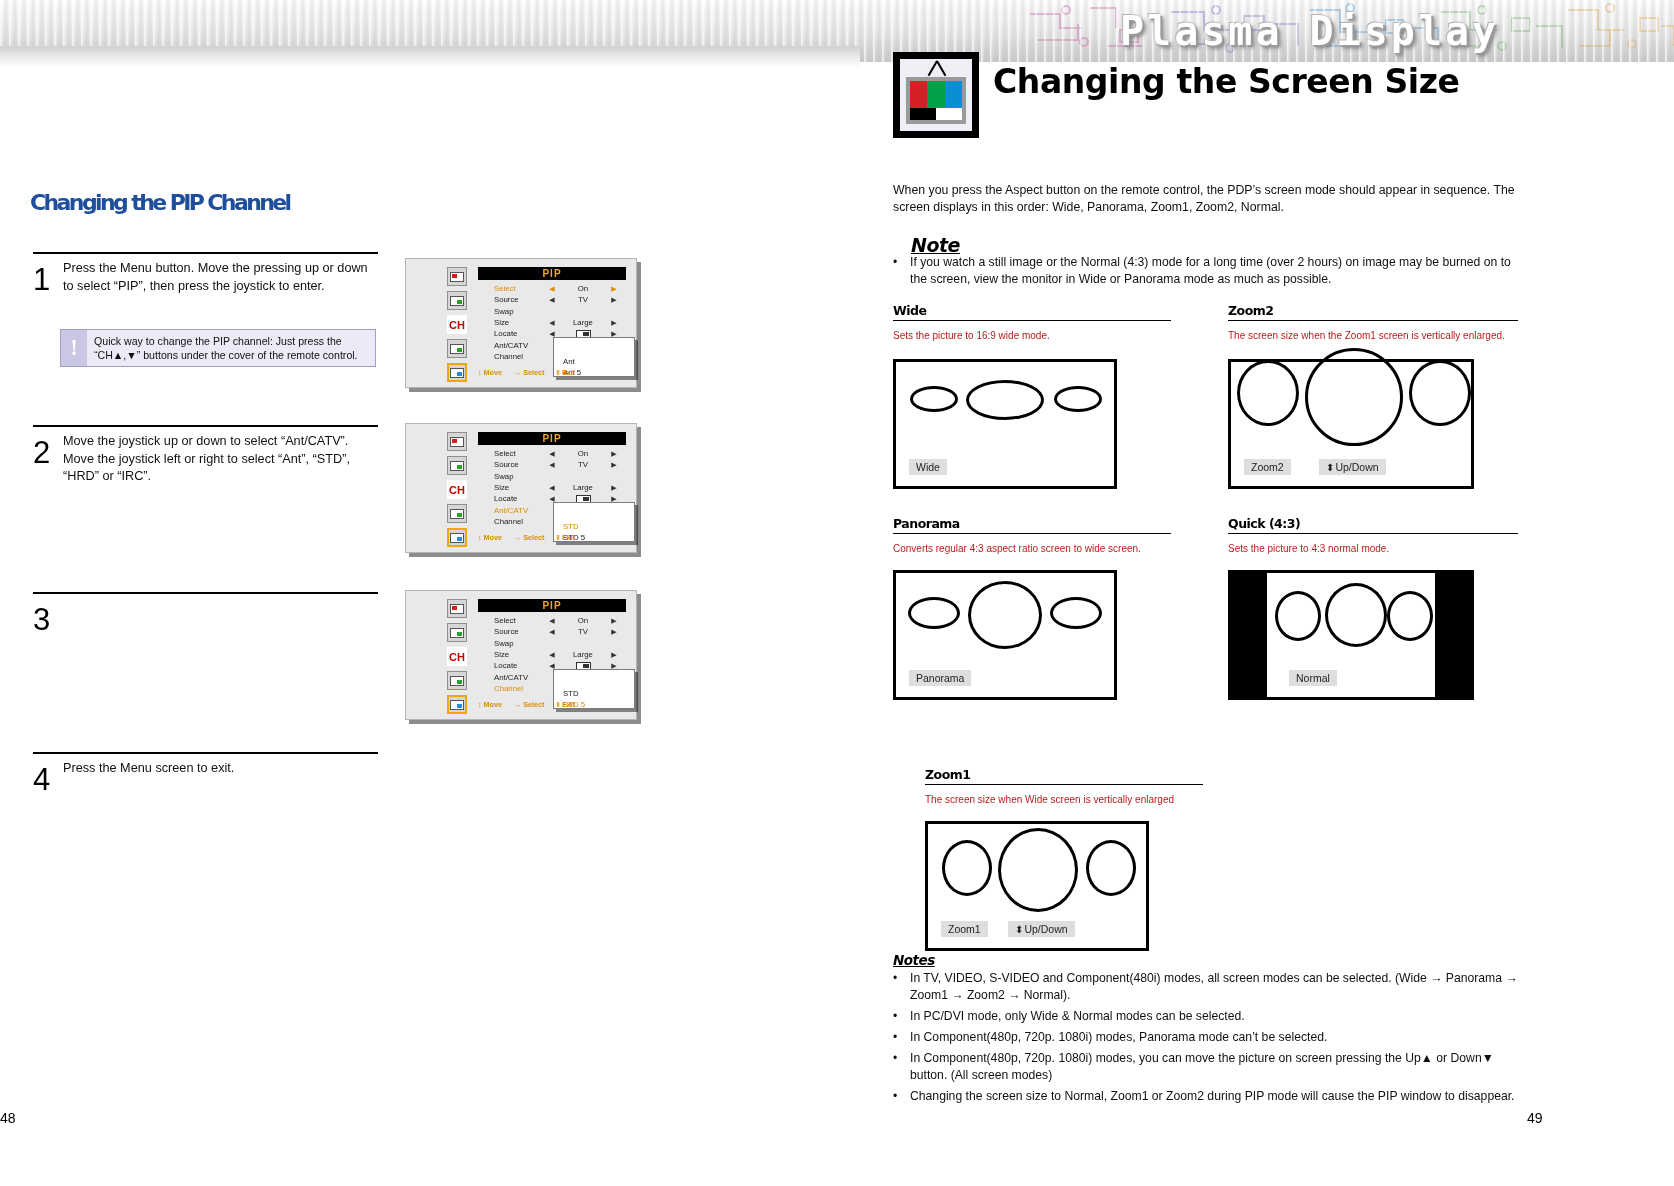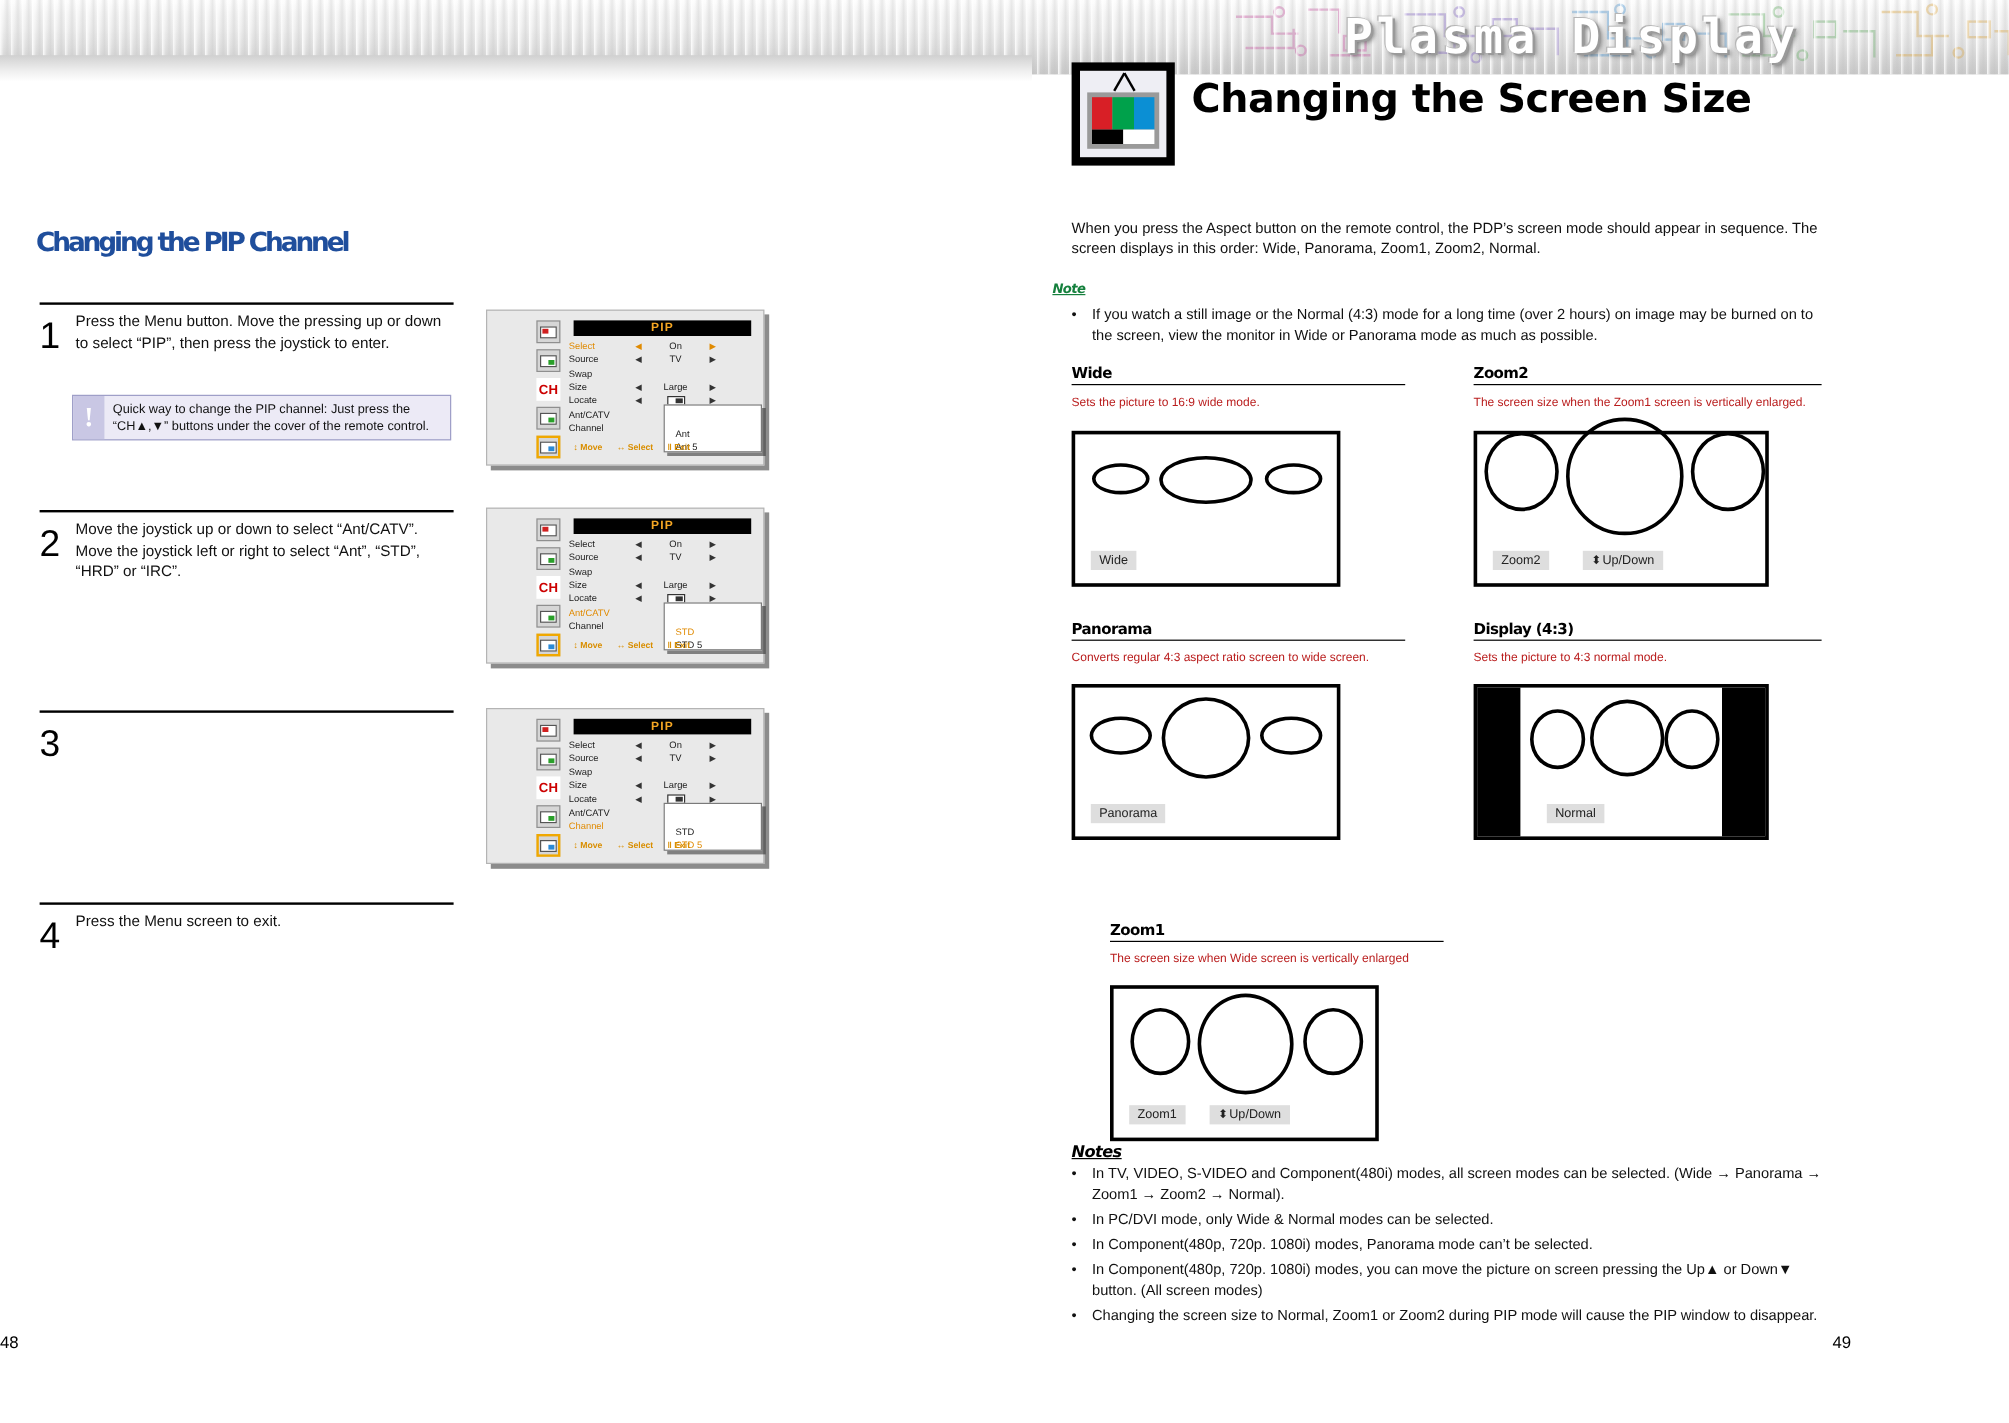--- a/index.html
+++ b/index.html
@@ -127,21 +127,21 @@
   .ic .mini i{position:absolute;right:1px;bottom:1px;width:5px;height:4px;background:#2b8ad6;}
   .ic .mini.g i{background:#2aa02a;}
   .ic .mini.r{background:#fff;}
   .ic .mini.r b{position:absolute;left:1px;top:1px;width:5px;height:4px;background:#d02020;display:block;}
 
   .osd .titlebar{
     position:absolute; left:72px; top:8px; width:148px; height:13px;
     background:#000; color:#f5a623; font-size:10px; font-weight:bold;
     display:flex; align-items:center; justify-content:center; letter-spacing:1px;
   }
-  .osd .rows{ position:absolute; left:68px; top:24px; width:148px; }
+  .osd .rows{ position:absolute; left:88px; top:24px; width:148px; }
   .osd .row{ display:flex; align-items:center; height:11.3px; font-size:7.8px; color:#1a1a1a; }
   .osd .row .lbl{ width:52px; }
   .osd .row.hi .lbl{ color:#e08a00; }
   .osd .row .ar{ width:12px; text-align:center; font-size:7px; color:#333; }
   .osd .row .ar.hi{ color:#e08a00; }
   .osd .row .val{ width:50px; text-align:center; font-size:7.8px; }
   .osd .row .box{
     display:inline-block; width:15px; height:8px; border:1px solid #333; background:#fff; position:relative; vertical-align:middle;
   }
   .osd .row .box i{ position:absolute; right:1px; bottom:1px; width:6px; height:4px; background:#333; }
@@ -157,23 +157,23 @@
     display:flex; align-items:center; font-size:7.2px; color:#d98e00; font-weight:bold;
   }
   .osd .botbar span{ margin-right:12px; white-space:nowrap; }
 
   
   .r-intro{
     position:absolute; left:893px; top:182px; width:625px;
     font-size:12.3px; line-height:17px; color:#111;
   }
   .r-note-h{
-    position:absolute; left:877px; top:234px;
+    position:absolute; left:911px; top:234px;
     font-family:"DejaVu Sans", sans-serif;
-    font-size:11px; font-weight:bold; font-style:italic; color:#15803d;
+    font-size:19px; font-weight:bold; font-style:italic; color:#000000;
     text-decoration:underline; letter-spacing:-0.5px;
   }
   .bullets{ font-size:12.2px; line-height:17px; color:#111; }
   .bullets .b{ display:flex; margin-bottom:4px; }
   .bullets .b .dot{ width:17px; flex:none; text-align:left; }
   .bullets .b .tx{ flex:1; }
 
   .sect{ position:absolute; }
   .sect .hd{
     font-family:"DejaVu Sans", sans-serif;
@@ -565,21 +565,21 @@
   <div class="desc">Converts regular 4:3 aspect ratio screen to wide screen.</div>
   <div class="screenbox" style="margin-top:12px; width:224px; height:130px;">
     <div class="oval" style="left:12px;  top:24px; width:52px;  height:32px;"></div>
     <div class="oval" style="left:72px;  top:8px;  width:74px;  height:68px;"></div>
     <div class="oval" style="left:154px; top:24px; width:52px;  height:32px;"></div>
     <div class="tag" style="left:13px; bottom:11px;">Panorama</div>
   </div>
 </div>
 
 <div class="sect" style="left:1228px; top:516px; width:290px;">
-  <div class="hd">Display (4:3)</div>
+  <div class="hd">Quick (4:3)</div>
   <div class="hrule"></div>
   <div class="desc">Sets the picture to 4:3 normal mode.</div>
   <div class="screenbox pillar" style="margin-top:12px; width:246px; height:130px;">
     <div class="oval" style="left:44px;  top:18px; width:46px;  height:50px; z-index:2;"></div>
     <div class="oval" style="left:94px;  top:10px; width:62px;  height:64px; z-index:2;"></div>
     <div class="oval" style="left:156px; top:18px; width:46px;  height:50px; z-index:2;"></div>
     <div class="tag" style="left:58px; bottom:11px; z-index:3;">Normal</div>
   </div>
 </div>
 

